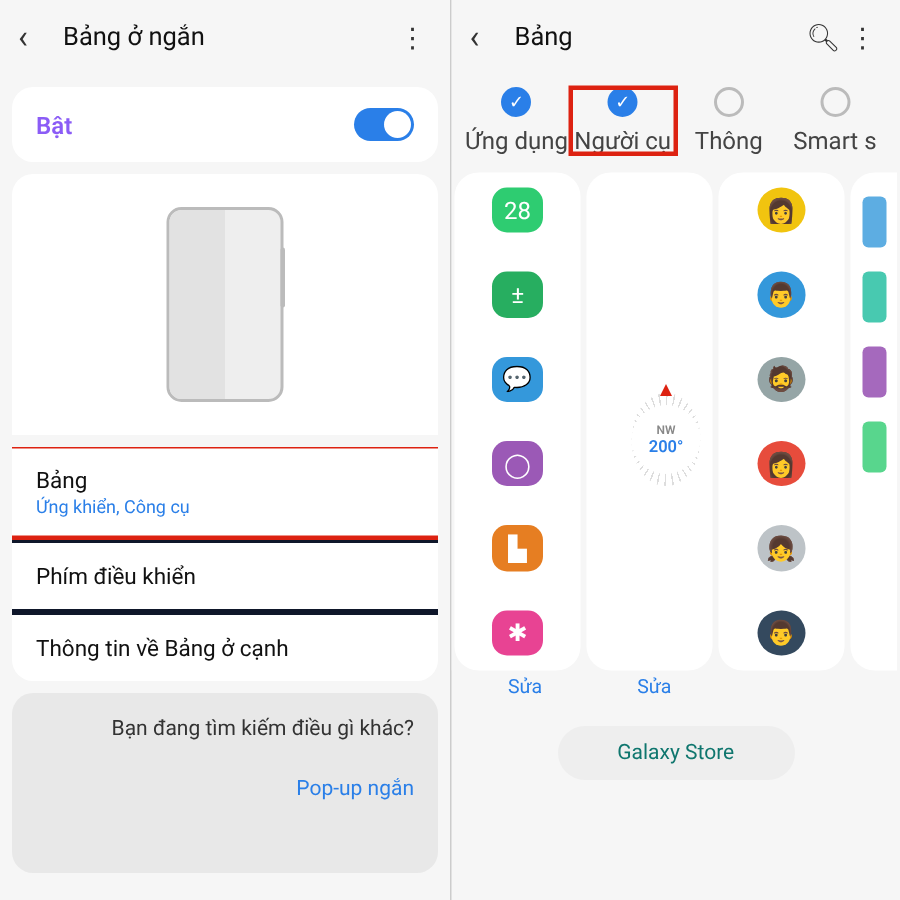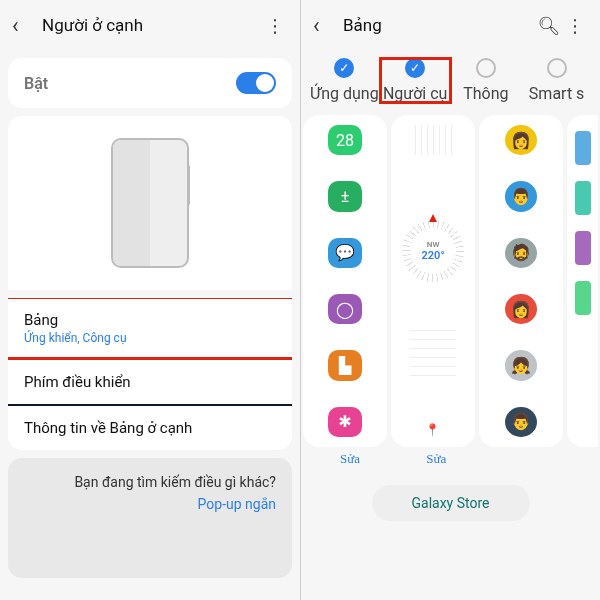--- a/index.html
+++ b/index.html
@@ -10,81 +10,81 @@
 
   
   .hdr { height: 50px; display: flex; align-items: center; padding: 0 12px; background: #f6f6f6; }
   .hdr .back { font-size: 22px; color: #333; width: 24px; }
   .hdr .title { flex: 1; font-size: 17px; color: #111; margin-left: 6px; }
   .hdr .icon { width: 26px; text-align: center; font-size: 18px; color: #333; }
 
   
   .card { background: #fff; border-radius: 14px; margin: 8px; padding: 14px 16px; }
   .toggle-row { display: flex; align-items: center; justify-content: space-between; }
-  .toggle-label { color: #737373; font-size: 16px; font-weight: 600; }
+  .toggle-label { color: #8b5cf6; font-size: 16px; font-weight: 600; }
   .switch { width: 40px; height: 22px; background: #2a7fe8; border-radius: 11px; position: relative; }
   .switch::after { content: ""; position: absolute; width: 18px; height: 18px; background: #fff; border-radius: 50%; top: 2px; right: 2px; }
 
   
   .phone-card { background: #fff; border-radius: 14px; margin: 8px; padding: 22px 0; display: flex; justify-content: center; border-bottom-left-radius: 0; border-bottom-right-radius: 0; }
   .phone { width: 78px; height: 130px; border: 2px solid #bbb; border-radius: 10px; background: #eee; position: relative; }
   .phone::after { content: ""; position: absolute; right: -3px; top: 25px; width: 3px; height: 40px; background: #bbb; border-radius: 2px; }
   .phone .shade { position:absolute; left:0; top:0; bottom:0; width:50%; background:#e2e2e2; border-radius:8px 0 0 8px;}
 
   
   .list { background: #fff; margin: 0 8px; border-radius: 0 0 14px 14px; overflow: hidden; }
-  .list-item { padding: 13px 16px; border-top: 2px solid #0f172a; }
+  .list-item { padding: 13px 16px; border-top: 4px solid #0f172a; }
   .list-item:first-child { border-top: none; }
   .li-title { font-size: 15px; color: #111; }
   .li-sub { font-size: 12px; color: #2a7fe8; margin-top: 2px; }
   .hl { position: relative; }
   .hl::after { content:""; position:absolute; left:-4px; right:-4px; top:-2px; bottom:-2px; border:3px solid #d21; pointer-events:none; }
 
   .footer-card { background: #e8e8e8; margin: 8px; border-radius: 14px; padding: 16px; min-height: 120px; text-align: right; }
   .footer-q { font-size: 14px; color: #333; }
-  .footer-link { font-size: 14px; color: #2a7fe8; margin-top: 6px; }
+  .footer-link { font-size: 14px; color: #2a7fe8; margin-top: 24px; }
 
   
   .tabs { display: flex; padding: 8px 8px 4px; gap: 0; background:#f6f6f6; }
   .tab { flex: 1; text-align: center; position: relative; }
   .tab .chk { width: 20px; height: 20px; border-radius: 50%; margin: 0 auto 6px; border: 2px solid #bbb; display: flex; align-items: center; justify-content: center; }
   .tab .chk.on { background: #2a7fe8; border-color: #2a7fe8; color: #fff; font-size: 12px; }
   .tab .lbl { font-size: 16px; color: #444; }
   .tab.hl2 { outline: 3px solid #d21; outline-offset: -2px; }
 
   .panels { display: flex; padding: 8px 2px 0; gap: 4px; background:#f6f6f6; height: 340px; }
   .panel { flex: 1; background: #fff; border-radius: 16px; padding: 10px 4px; display: flex; flex-direction: column; align-items: center; gap: 26px; overflow:hidden; }
   .panel.narrow { flex: 0.3; border-radius: 16px 0 0 16px; }
 
   .app-icon { width: 34px; height: 34px; border-radius: 10px; display: flex; align-items: center; justify-content: center; color: #fff; font-size: 16px; }
 
-  .compass-panel { display: flex; flex-direction: column; align-items: center; justify-content: space-between; padding: 10px 4px; }
+  .compass-panel { display: flex; flex-direction: row; align-items: center; justify-content: space-between; padding: 10px 4px; }
   .compass { width: 62px; height: 62px; border-radius: 50%; position: relative; background: repeating-conic-gradient(#ddd 0 2deg, #fff 2deg 10deg); display:flex; align-items:center; justify-content:center; margin-top:24px;}
   .compass-inner { width: 46px; height: 46px; border-radius: 50%; background: #fff; display:flex; align-items:center; justify-content:center; font-size:11px; color:#2a7fe8; font-weight:600; flex-direction:column;}
   .compass-pin { position:absolute; top:-6px; left:50%; transform:translateX(-50%); width:0; height:0; border-left:4px solid transparent; border-right:4px solid transparent; border-bottom:8px solid #d21;}
   .ruler { width: 40px; height: 120px; background: repeating-linear-gradient(#fff 0 8px, #eee 8px 9px); border-radius: 4px; position:relative;}
   .pin { font-size: 12px; color: #888; }
 
-  .edit-row { display:flex; padding: 4px 8px 12px; gap:4px;font-family:Liberation Serif, serif; }
+  .edit-row { display:flex; padding: 4px 8px 12px; gap:4px; }
   .edit { flex:1; text-align:center; font-size:13px; color:#2a7fe8; }
   .edit.narrow { flex:0.3; }
 
   .store-btn { margin: 6px auto; background: #eee; border-radius: 20px; padding: 10px 40px; text-align: center; font-size: 14px; color: #0f766e; width: fit-content; }
 
   .avatar { width:32px; height:32px; border-radius:50%; background:#ccc; display:flex; align-items:center; justify-content:center; font-size:16px;}
 </style>
 </head>
 <body>
 
 <div class="container">
 
   <div class="pane">
     <div class="hdr">
       <span class="back">‹</span>
-      <span class="title">Người ở cạnh</span>
+      <span class="title">Bảng ở ngắn</span>
       <span class="icon">⋮</span>
     </div>
 
     <div class="card">
       <div class="toggle-row">
         <span class="toggle-label">Bật</span>
         <div class="switch"></div>
       </div>
     </div>
 
@@ -148,21 +148,21 @@
         <div class="app-icon" style="background:#9b59b6">◯</div>
         <div class="app-icon" style="background:#e67e22">▙</div>
         <div class="app-icon" style="background:#e84393">✱</div>
       </div>
       <div class="panel compass-panel">
         <div class="ruler" style="height:30px;width:46px;background:repeating-linear-gradient(90deg,#fff 0 5px,#eee 5px 6px);"></div>
         <div class="compass">
           <div class="compass-pin"></div>
           <div class="compass-inner">
             <span style="font-size:8px;color:#888">NW</span>
-            <span>220°</span>
+            <span>200°</span>
           </div>
         </div>
         <div class="ruler" style="height:60px;width:46px;"></div>
         <div class="pin">📍</div>
       </div>
       <div class="panel">
         <div class="avatar" style="background:#f1c40f">👩</div>
         <div class="avatar" style="background:#3498db">👨</div>
         <div class="avatar" style="background:#95a5a6">🧔</div>
         <div class="avatar" style="background:#e74c3c">👩</div>

